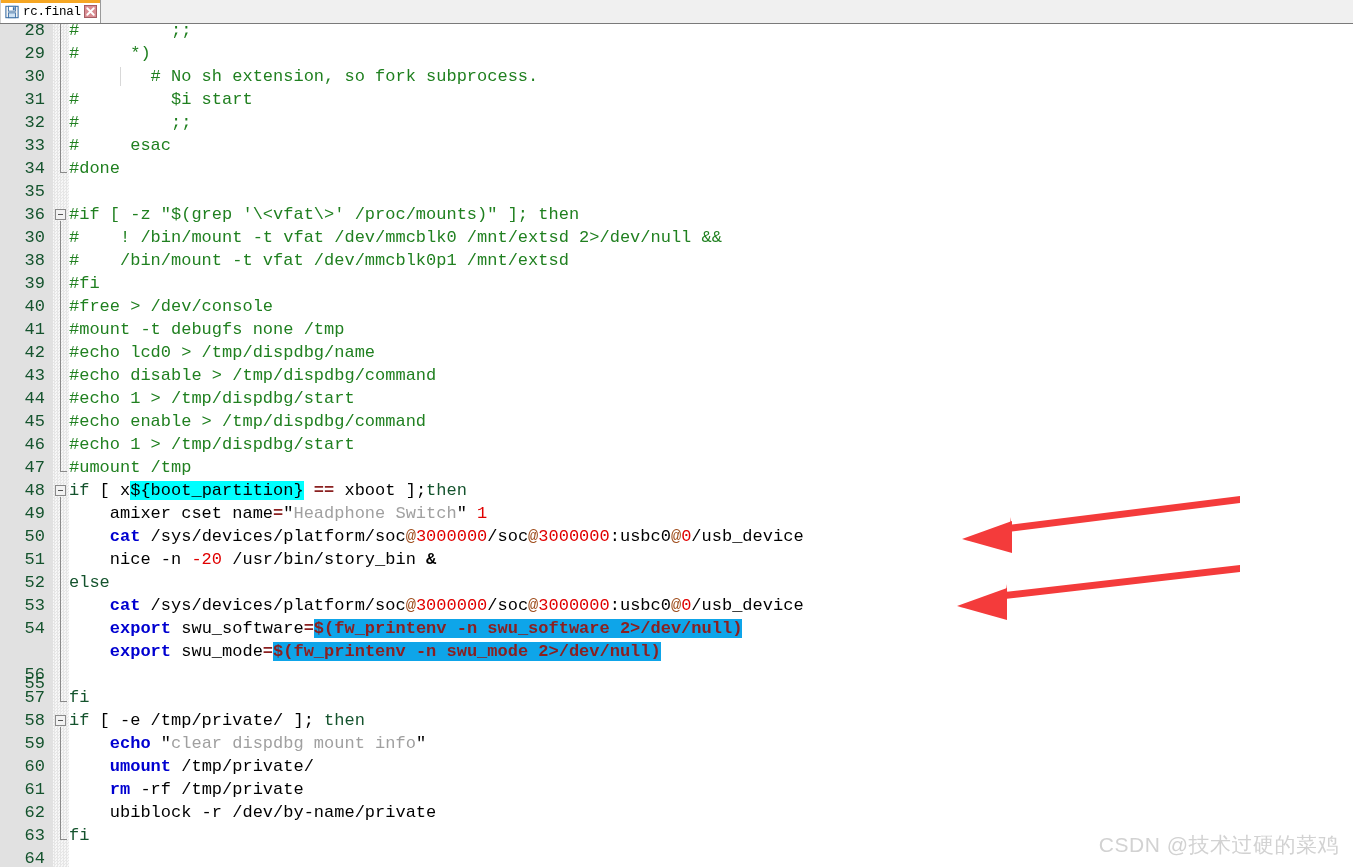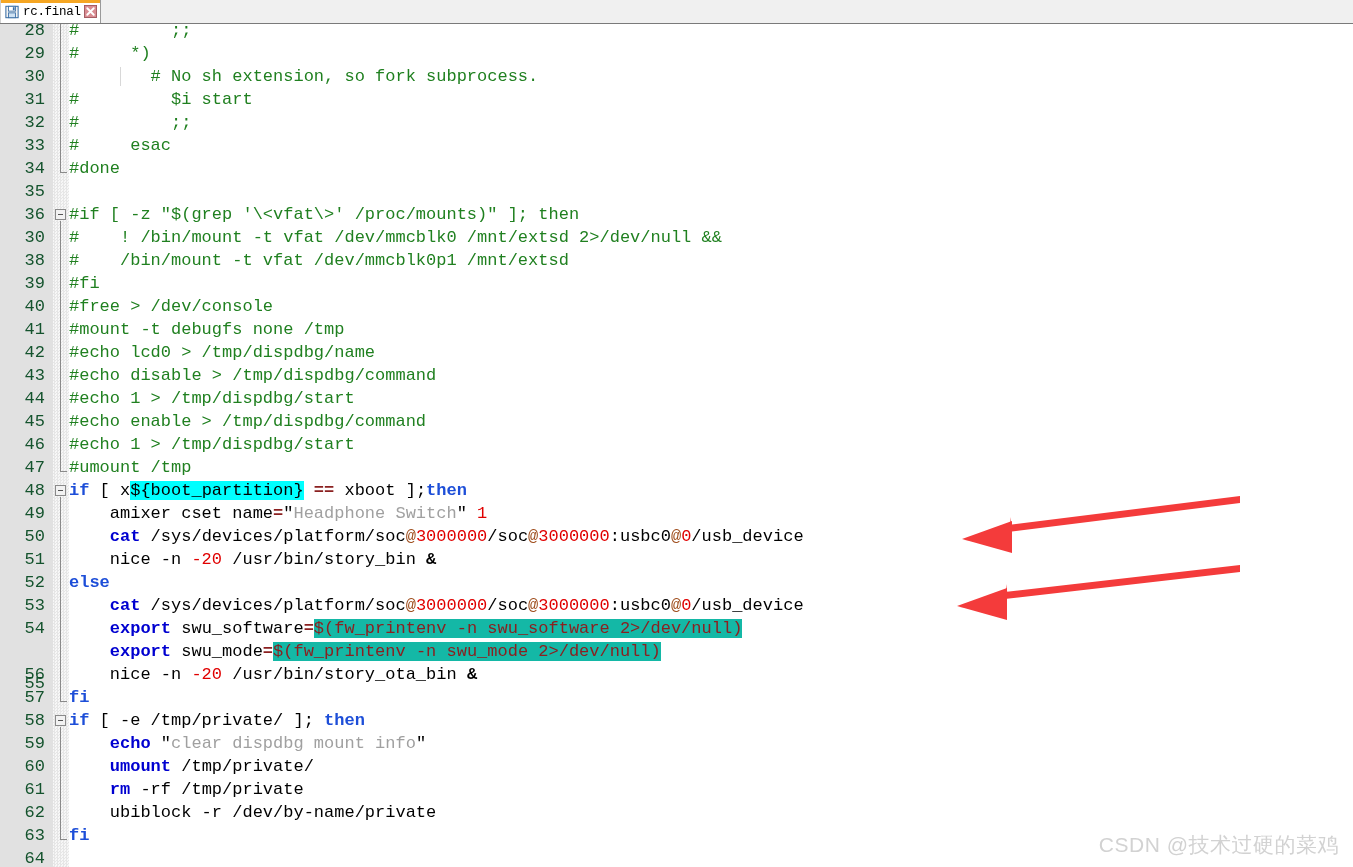--- a/index.html
+++ b/index.html
@@ -93,29 +93,29 @@
     height: 23px;
     line-height: 23px;
     font-family: "Liberation Mono", "DejaVu Sans Mono", monospace;
     font-size: 17px;
     white-space: pre;
     color: #000000;
   }
 
   
   .cmt  { color: #208020; }
-  .kw   { color: #1d4ed8; font-weight: bold; }
+  .kw   { color: #14532d; font-weight: normal; }
   .bi   { color: #0000d0; font-weight: bold; }
   .str  { color: #a0a0a0; }
   .qt   { color: #000000; }
   .num  { color: #e00000; }
   .op   { color: #8b2020; font-weight: bold; }
   .at   { color: #a05020; }
   .hl   { background: #00ffff; color: #000000; }
-  .sub  { background: #14b8a6; color: #8b2020; font-weight: normal; margin-top: 26px; }
+  .sub  { background: #0ea5e9; color: #8b2020; font-weight: bold; margin-top: 26px; }
   .amp  { color: #000000; font-weight: bold; }
 
   
   .foldbox {
     position: absolute;
     width: 11px; height: 11px;
     border: 1px solid #8a8a8a;
     background: #f2f2f2;
     left: 2px;
   }
@@ -286,21 +286,20 @@
       <div class="codeline" style="top: 409px;"><span class="cmt">#echo 1 &gt; /tmp/dispdbg/start</span></div>
       <div class="codeline" style="top: 432px;"><span class="cmt">#umount /tmp</span></div>
       <div class="codeline" style="top: 455px;"><span class="kw">if</span> [ x<span class="hl">${boot_partition}</span> <span class="op">==</span> xboot ];<span class="kw">then</span></div>
       <div class="codeline" style="top: 478px;">    amixer cset name<span class="op">=</span><span class="qt">"</span><span class="str">Headphone Switch</span><span class="qt">"</span> <span class="num">1</span></div>
       <div class="codeline" style="top: 501px;">    <span class="bi">cat</span> /sys/devices/platform/soc<span class="at">@</span><span class="num">3000000</span>/soc<span class="at">@</span><span class="num">3000000</span>:usbc0<span class="at">@</span><span class="num">0</span>/usb_device</div>
       <div class="codeline" style="top: 524px;">    nice -n <span class="num">-20</span> /usr/bin/story_bin <span class="amp">&amp;</span></div>
       <div class="codeline" style="top: 547px;"><span class="kw">else</span></div>
       <div class="codeline" style="top: 570px;">    <span class="bi">cat</span> /sys/devices/platform/soc<span class="at">@</span><span class="num">3000000</span>/soc<span class="at">@</span><span class="num">3000000</span>:usbc0<span class="at">@</span><span class="num">0</span>/usb_device</div>
       <div class="codeline" style="top: 593px;">    <span class="bi">export</span> swu_software<span class="op">=</span><span class="sub">$(fw_printenv -n swu_software 2&gt;/dev/null)</span></div>
       <div class="codeline" style="top: 616px;">    <span class="bi">export</span> swu_mode<span class="op">=</span><span class="sub">$(fw_printenv -n swu_mode 2&gt;/dev/null)</span></div>
-      <div class="codeline" style="top: 639px;">    nice -n <span class="num">-20</span> /usr/bin/story_ota_bin <span class="amp">&amp;</span></div>
       <div class="codeline" style="top: 662px;"><span class="kw">fi</span></div>
       <div class="codeline" style="top: 685px;"><span class="kw">if</span> [ -e /tmp/private/ ]; <span class="kw">then</span></div>
       <div class="codeline" style="top: 708px;">    <span class="bi">echo</span> <span class="qt">"</span><span class="str">clear dispdbg mount info</span><span class="qt">"</span></div>
       <div class="codeline" style="top: 731px;">    <span class="bi">umount</span> /tmp/private/</div>
       <div class="codeline" style="top: 777px;">    ubiblock -r /dev/by-name/private</div>
       <div class="codeline" style="top: 754px;">    <span class="bi">rm</span> -rf /tmp/private</div>
       <div class="codeline" style="top: 800px;"><span class="kw">fi</span></div>
       <div class="codeline" style="top: 823px;"></div>
       <div class="indentguide" style="left: 51px; top: 43px; height: 19px;"></div>
     </div>

